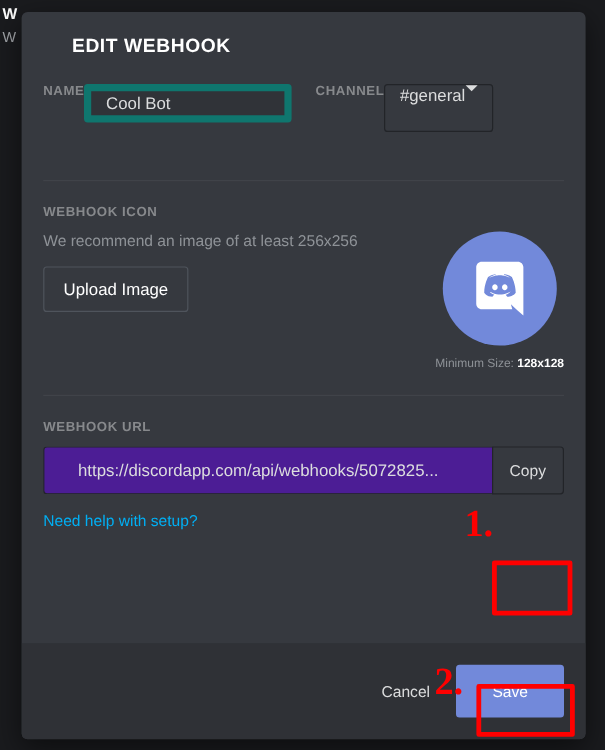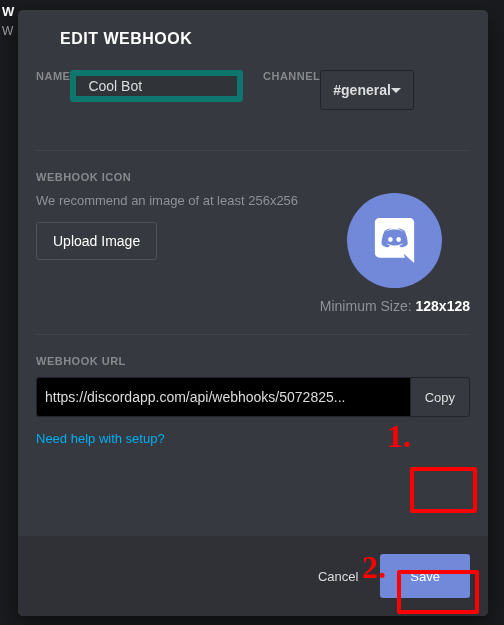--- a/index.html
+++ b/index.html
@@ -49,24 +49,22 @@
     height: 26px;
     width: 100%;
   }
   .select-wrap {
     position: relative;
     background: #36393f;
     border: 1px solid #222428;
     border-radius: 3px;
     height: 40px;
     display: flex;
-    align-items: center;
     padding: 0 12px;
     cursor: pointer;
-    font-weight: bold;
   }
   .select-value { flex: 1; color: #dcddde; font-size: 14px; }
   .chevron {
     width: 0; height: 0;
     border-left: 5px solid transparent;
     border-right: 5px solid transparent;
     border-top: 5px solid #dcddde;
   }
   .divider { border: none; border-top: 1px solid #404349; margin: 0; }
   .section { padding: 20px 0; }
@@ -88,32 +86,32 @@
   }
   .icon-right { display: flex; flex-direction: column; align-items: center; margin-left: 16px; }
   .avatar {
     width: 95px; height: 95px;
     border-radius: 50%;
     background: #7289da;
     display: flex; align-items: center; justify-content: center;
     margin-bottom: 10px;
   }
   .avatar svg { width: 55px; height: 55px; fill: #ffffff; }
-  .min-size { color: #8e9297; font-size: 14px; }
+  .min-size { color: #8e9297; font-size: 10px; }
   .min-size b { color: #ffffff; font-weight: 700; }
   .url-row { display: flex; }
   .url-input {
     flex: 1;
-    background: #000000;
+    background: #4c1d95;
     border: 1px solid #222428;
     border-right: none;
     border-radius: 3px 0 0 3px;
     color: #dcddde;
     font-size: 14px;
-    padding: 10px 8px;
+    padding: 10px 28px;
     height: 40px;
     overflow: hidden;
     text-overflow: ellipsis;
     white-space: nowrap;
   }
   .copy-btn {
     background: #36393f;
     border: 1px solid #222428;
     border-radius: 0 3px 3px 0;
     color: #dcddde;

